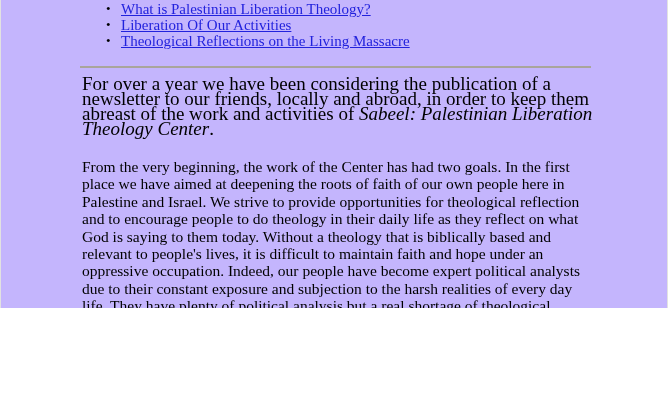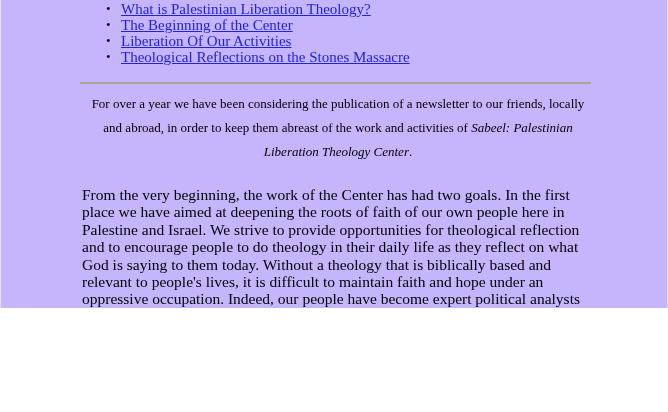--- a/index.html
+++ b/index.html
@@ -79,23 +79,23 @@
     height: 0;
     border: none;
     border-top: 2px solid #a9a59b;
   }
 
   
   .intro-para {
     margin: 0;
     padding-left: 81px;
     padding-right: 75px;
-    font-size: 13px;
-    line-height: 24px;
-    text-align: center;
+    font-size: 19px;
+    line-height: 15px;
+    text-align: left;
   }
   .intro-para em {
     font-style: italic;
   }
 
   
   .body-para {
     margin: 0;
     padding-left: 81px;
     padding-right: 74px;
@@ -115,27 +115,24 @@
 <div class="page">
   <div class="content">
 
     <div class="spacer-top"></div>
 
     <ul class="link-list">
       <li class="link-list-item">
         <a class="nav-link" href="#">What is Palestinian Liberation Theology?</a>
       </li>
       <li class="link-list-item">
-        <a class="nav-link" href="#">The Beginning of the Center</a>
-      </li>
-      <li class="link-list-item">
         <a class="nav-link" href="#">Liberation Of Our Activities</a>
       </li>
       <li class="link-list-item">
-        <a class="nav-link" href="#">Theological Reflections on the Stones Massacre</a>
+        <a class="nav-link" href="#">Theological Reflections on the Living Massacre</a>
       </li>
     </ul>
 
     <div class="spacer-list-hr"></div>
 
     <div class="divider-wrap">
       <hr class="divider">
     </div>
 
     <div class="spacer-hr-intro"></div>

